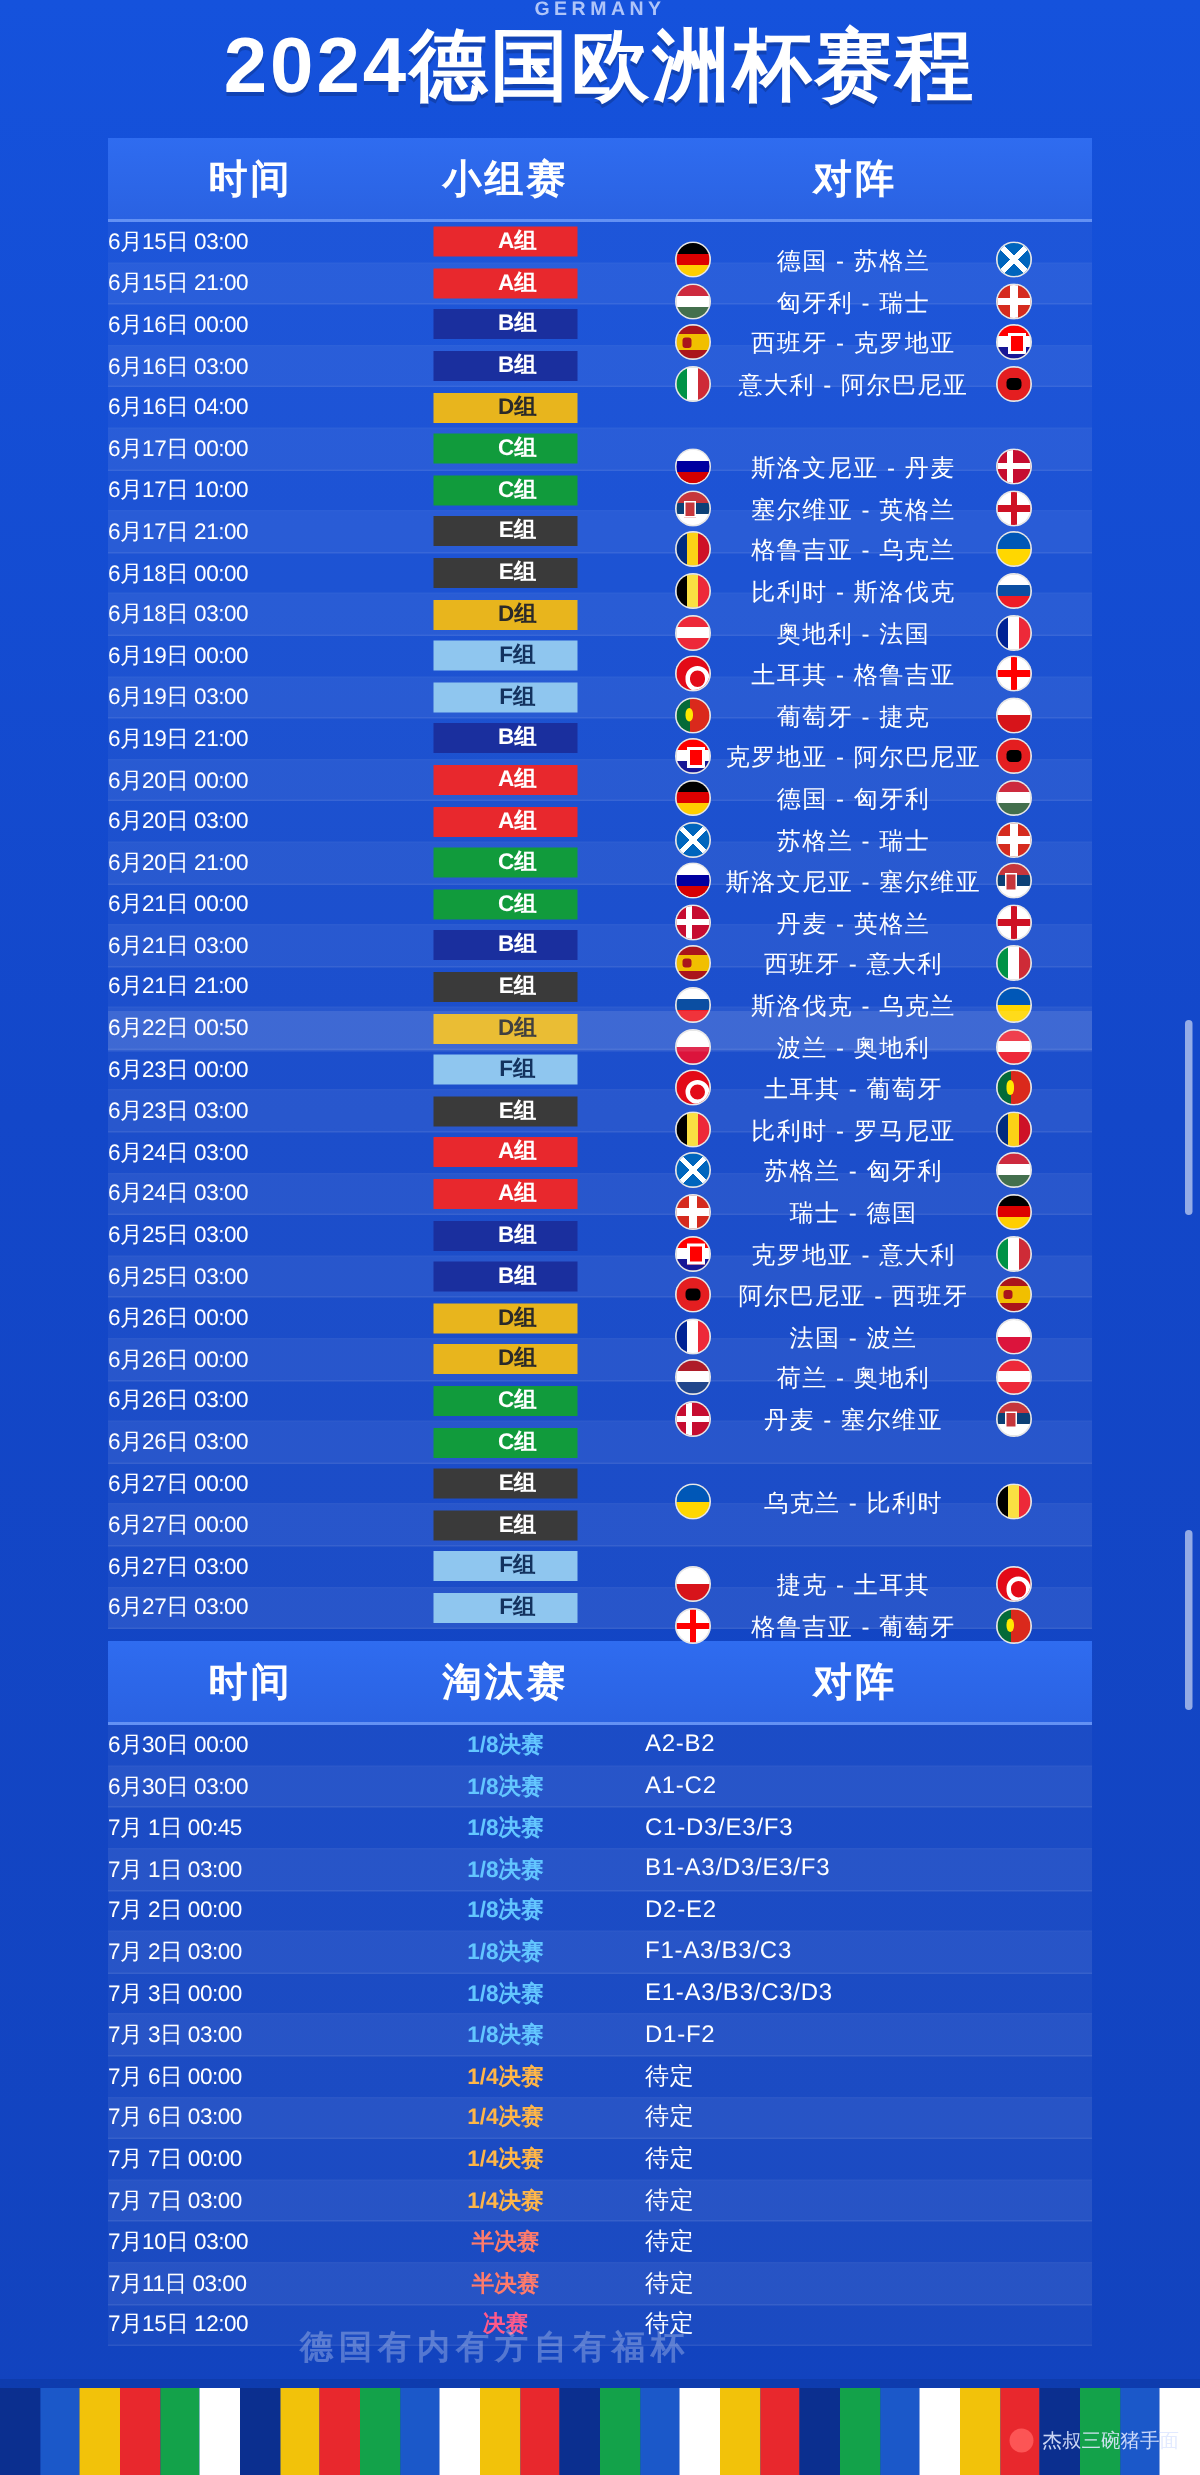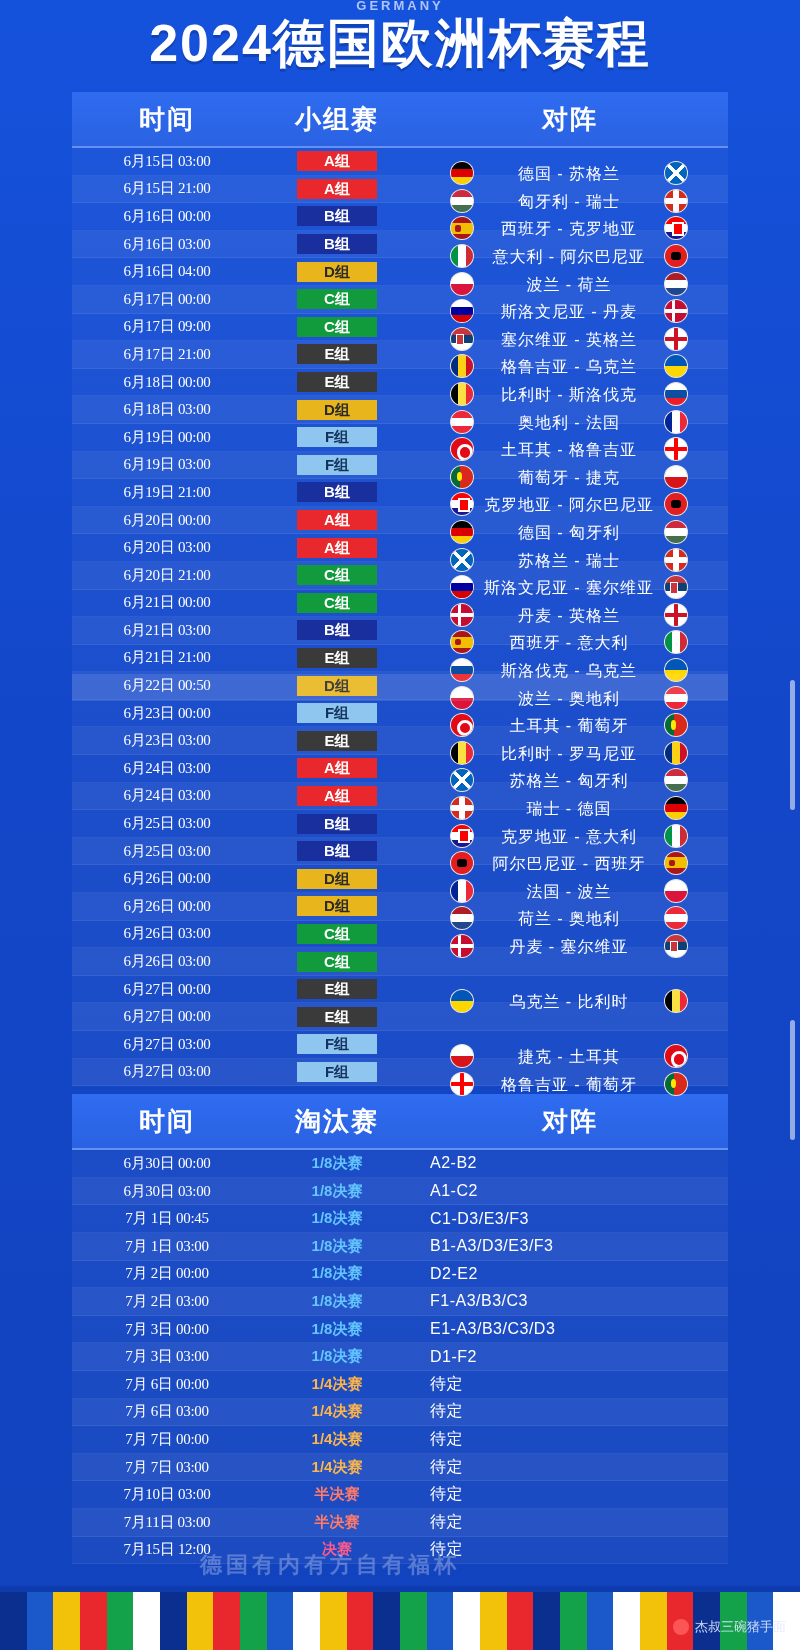--- a/index.html
+++ b/index.html
@@ -45,29 +45,29 @@
   }
   .col-time{width:190px;}
   .col-group{width:150px;}
   .col-match{flex:1;}
   .row{
     display:flex;align-items:center;height:26.6px;
     border-bottom:1px solid rgba(255,255,255,.07);
   }
   .row.alt{background:rgba(255,255,255,.055);}
   .time{
-    width:190px;text-align:center;color:#ffffff;font-size:15px;
-    font-family:Liberation Serif, serif;
+    width:190px;text-align:left;color:#ffffff;font-size:15px;
+    font-family:Liberation Sans, sans-serif;
     letter-spacing:-.3px;
   }
   .groupcell{width:150px;display:flex;justify-content:center;align-items:center;}
   .badge{
     display:inline-block;min-width:80px;text-align:center;
     font-size:15px;font-weight:bold;color:#fff;
-    padding:2px 0 3px 0;line-height:1;
+    padding:2px 0 3px 16px;line-height:1;
   }
   .g-A{background:#e8282d;}
   .g-B{background:#1a2f9e;}
   .g-C{background:#119b3c;}
   .g-D{background:#e8b51d;color:#2a2a2a;}
   .g-E{background:#3a3a3a;}
   .g-F{background:#8fc6ef;color:#13325e;}
   .matchcell{
     flex:1;display:flex;align-items:flex-end;justify-content:center;
     padding-right:2px;
@@ -197,49 +197,40 @@
               <i style="background: radial-gradient(circle, rgb(228, 30, 32) 100%);"></i>
               <i style="left: 28%; top: 30%; width: 44%; height: 38%; background: rgb(0, 0, 0); border-radius: 3px;"></i>
             </span>
           </div>
         </div>
         <div class="row">
           <div class="time">6月16日 04:00</div>
           <div class="groupcell">
             <span class="badge g-D">D组</span>
           </div>
-          <div class="matchcell">
-            <span class="flag">
-              <i style="background: linear-gradient(rgb(255, 255, 255) 50%, rgb(220, 20, 60) 50%);"></i>
-            </span>
-            <span class="teams">波兰 - 荷兰</span>
-            <span class="flag">
-              <i style="background: linear-gradient(rgb(174, 28, 40) 33%, rgb(255, 255, 255) 33%, rgb(255, 255, 255) 66%, rgb(33, 70, 139) 66%);"></i>
-            </span>
-          </div>
         </div>
         <div class="row alt">
           <div class="time">6月17日 00:00</div>
           <div class="groupcell">
             <span class="badge g-C">C组</span>
           </div>
           <div class="matchcell">
             <span class="flag">
               <i style="background: linear-gradient(rgb(255, 255, 255) 33%, rgb(0, 0, 160) 33%, rgb(0, 0, 160) 66%, rgb(213, 0, 0) 66%);"></i>
               <i style="background: linear-gradient(rgb(255, 255, 255) 33%, rgb(0, 0, 160) 33%, rgb(0, 0, 160) 66%, rgb(213, 0, 0) 66%);"></i>
             </span>
             <span class="teams">斯洛文尼亚 - 丹麦</span>
             <span class="flag">
               <i style="background: radial-gradient(circle, rgb(198, 12, 48) 100%);"></i>
               <i style="background: linear-gradient(90deg, transparent 30%, rgb(255, 255, 255) 30%, rgb(255, 255, 255) 46%, transparent 46%), linear-gradient(transparent 40%, rgb(255, 255, 255) 40%, rgb(255, 255, 255) 58%, transparent 58%);"></i>
             </span>
           </div>
         </div>
         <div class="row">
-          <div class="time">6月17日 09:00</div>
+          <div class="time">6月17日 10:00</div>
           <div class="groupcell">
             <span class="badge g-C">C组</span>
           </div>
           <div class="matchcell">
             <span class="flag">
               <i style="background: linear-gradient(rgb(198, 54, 60) 33%, rgb(12, 64, 118) 33%, rgb(12, 64, 118) 66%, rgb(255, 255, 255) 66%);"></i>
               <i style="left: 22%; top: 26%; width: 26%; height: 44%; background: rgb(198, 54, 60); border: 1px solid rgb(255, 255, 255);"></i>
             </span>
             <span class="teams">塞尔维亚 - 英格兰</span>
             <span class="flag">

